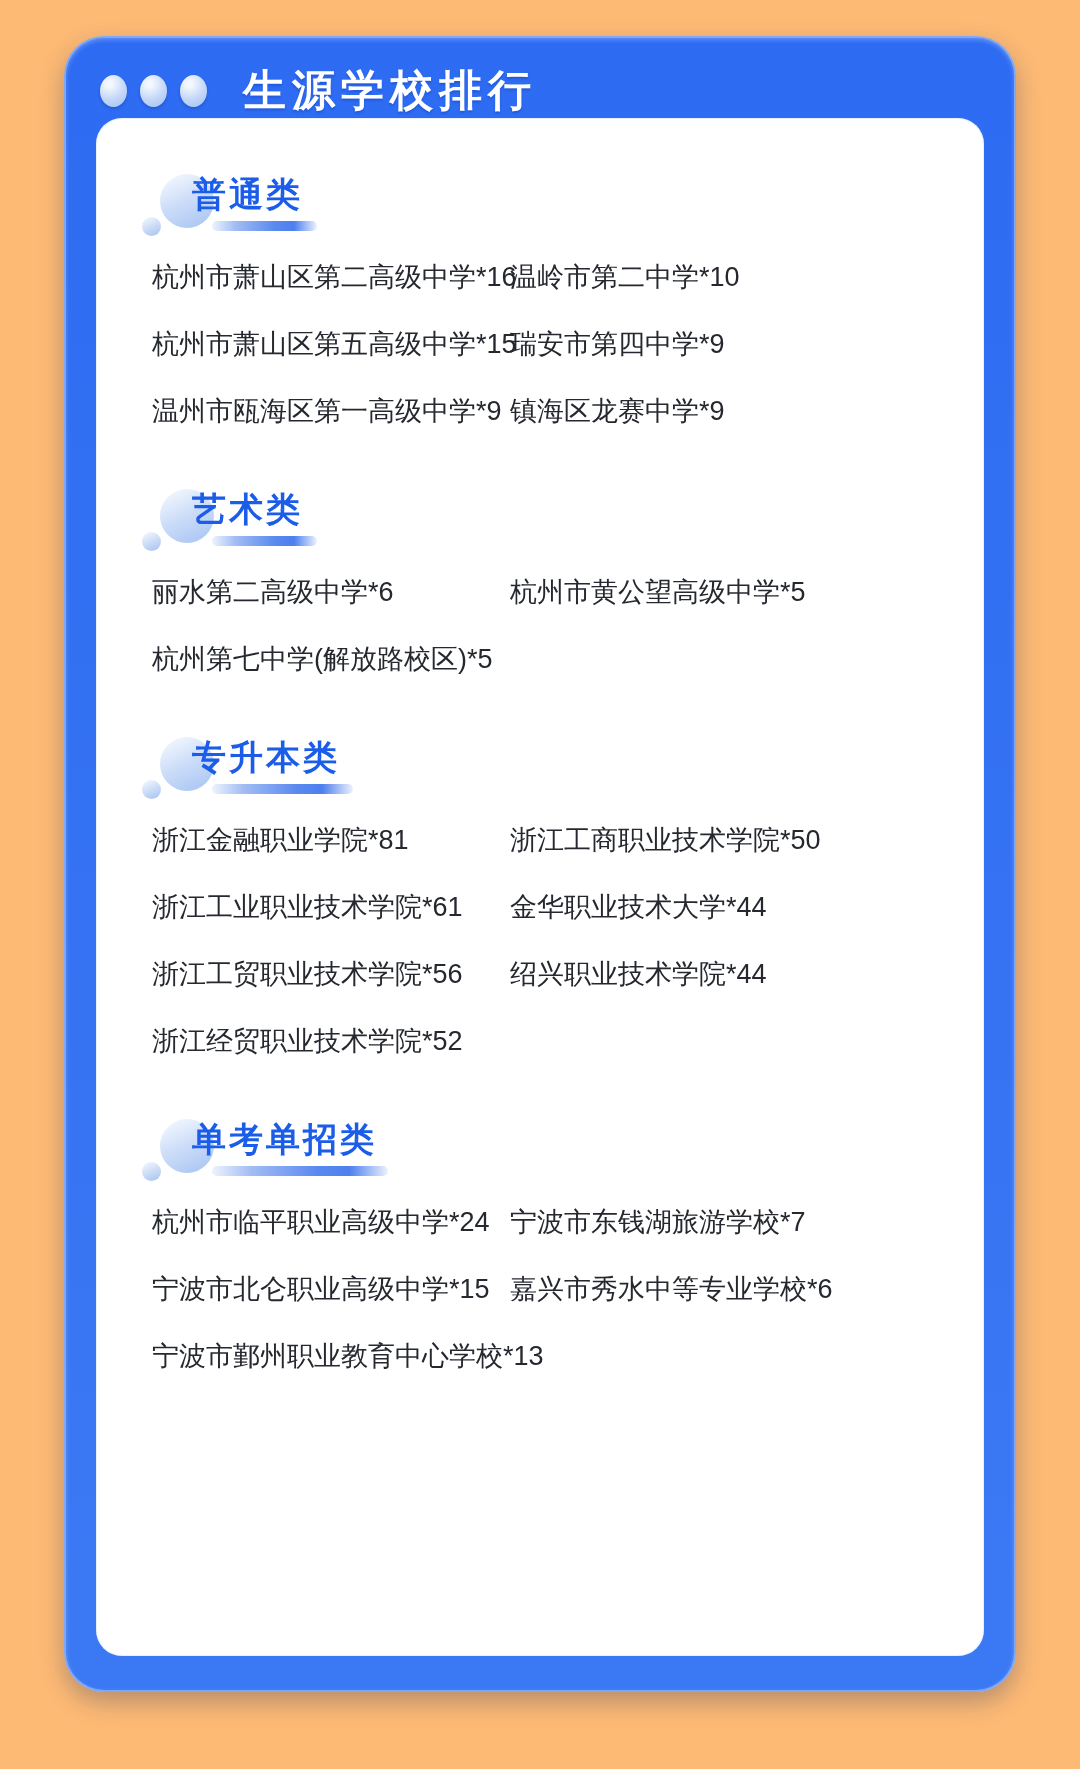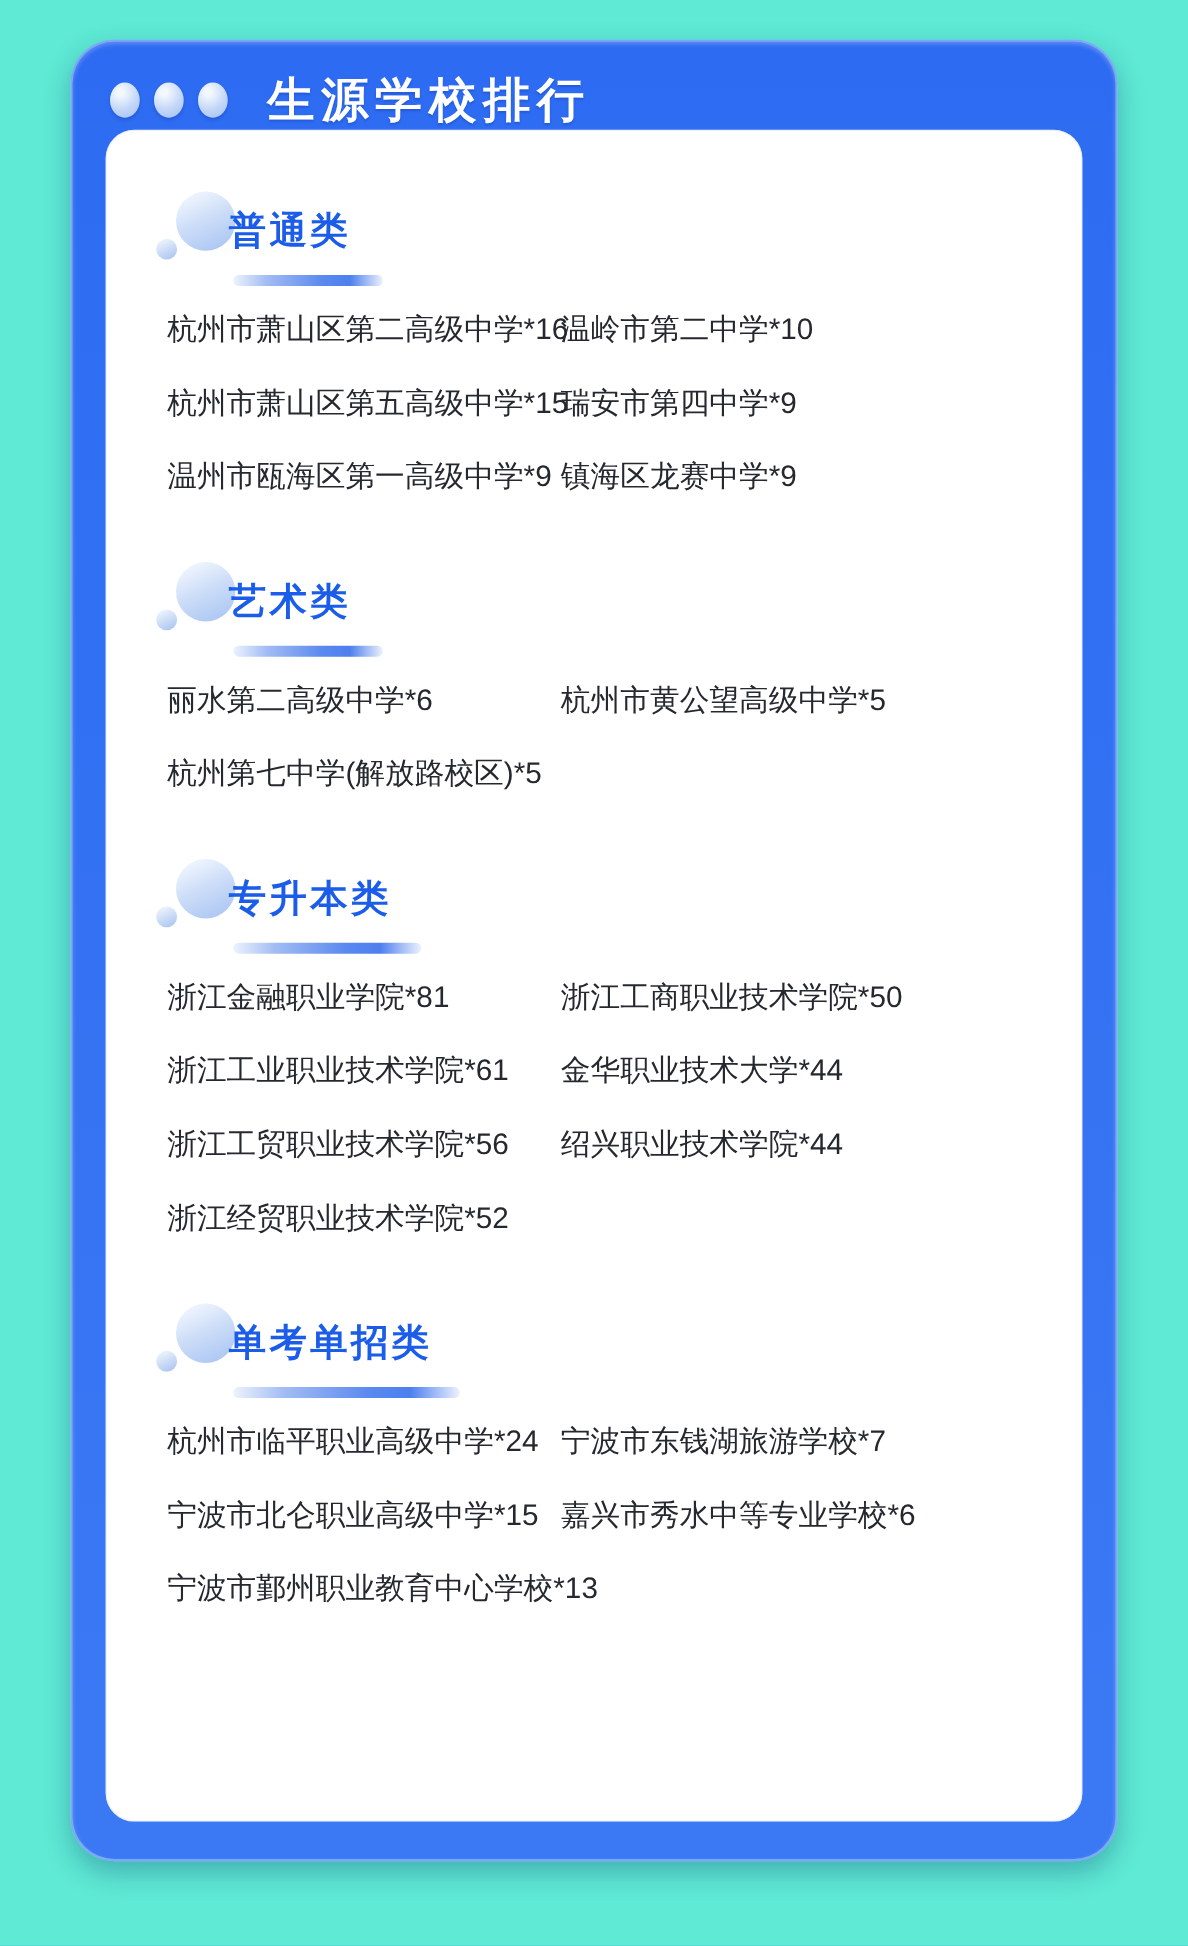--- a/index.html
+++ b/index.html
@@ -8,21 +8,21 @@
     width: 1080px;
     height: 1769px;
     overflow: hidden;
     font-family: "Liberation Sans", "DejaVu Sans", sans-serif;
     background: #0a52f1;
   }
   .stage {
     position: relative;
     width: 1080px;
     height: 1769px;
-    background: #5eead4;
+    background: #fdba74;
   }
   
   .frame {
     position: absolute;
     left: 64px;
     top: 36px;
     width: 952px;
     height: 1656px;
     border-radius: 40px;
     background: linear-gradient(180deg, #2d6bf2 0%, #3b79f4 100%);
@@ -101,21 +101,21 @@
     border-radius: 50%;
     background: linear-gradient(155deg, #e9f1fc 15%, #a9c3f1 95%);
   }
   .sec-title-wrap {
     position: relative;
     z-index: 1;
     margin-left: -8px;
     width: fit-content;
   }
   .sec-title {
-    margin: 16px;
+    margin: 0;
     color: #1b5ce9;
     font-size: 34px;
     font-weight: 800;
     letter-spacing: 3px;
     line-height: 1.35;
     white-space: nowrap;
   }
   .underline {
     height: 10px;
     border-radius: 6px;

